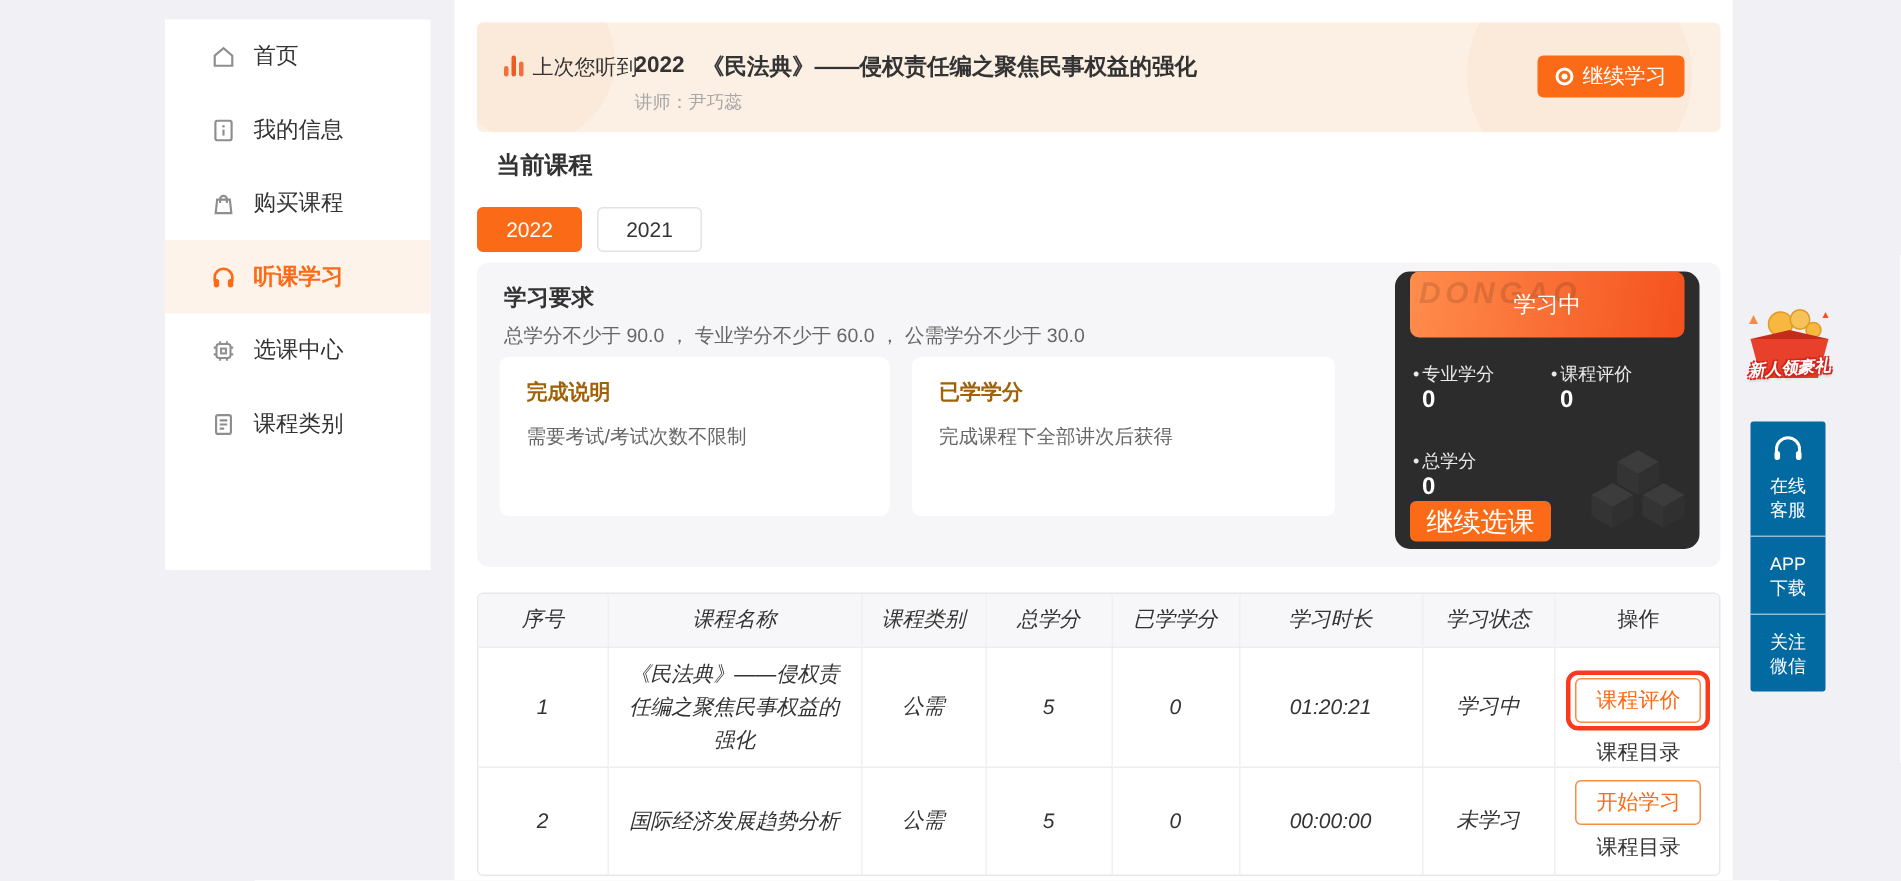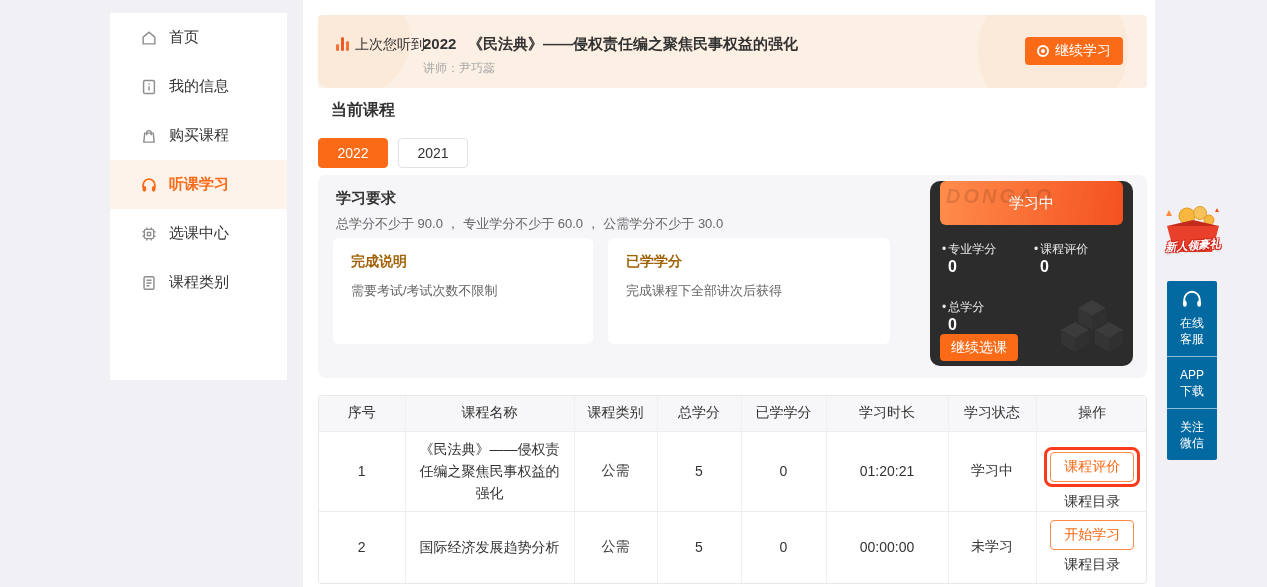--- a/index.html
+++ b/index.html
@@ -51,28 +51,28 @@
   .dark { position:absolute; left:612px; top:6px; width:203px; height:185px; background:#2c2c2c; border-radius:10px; overflow:hidden; }
   .status-banner { position:absolute; left:10px; top:0; width:183px; height:44px; background:linear-gradient(100deg,#ff8d4c,#f4511e); border-radius:6px; color:#fff; font-size:15px; display:flex; align-items:center; justify-content:center; overflow:hidden; }
   .status-banner .wm { position:absolute; left:6px; top:4px; font-size:20px; font-weight:bold; font-style:italic; letter-spacing:3px; color:rgba(0,0,0,.12); }
   .status-banner .txt { position:relative; }
   .stat-label { position:absolute; font-size:12px; color:#e9e9e9; }
   .stat-label::before { content:"•"; margin-right:2px; }
   .stat-value { position:absolute; font-size:16px; font-weight:bold; color:#fff; }
   .sl0 { left:12px; top:60px; } .sv0 { left:18px; top:77px; }
   .sl1 { left:104px; top:60px; } .sv1 { left:110px; top:77px; }
   .sl2 { left:12px; top:118px; } .sv2 { left:18px; top:135px; }
-  .resume-select { position:absolute; left:10px; top:153px; height:27px; border:none; background:#fb6a16; color:#fff; border-radius:4px; font-size:14px; padding:0 11px; cursor:pointer; }
+  .resume-select { position:absolute; left:10px; top:153px; height:27px; border:none; background:#fb6a16; color:#fff; border-radius:4px; font-size:18px; padding:0 11px; cursor:pointer; }
   .cubes { position:absolute; right:6px; bottom:4px; }
 
   
   .table-wrap { position:absolute; left:15px; top:395px; width:829px; border:1px solid #e8e8e8; border-radius:4px; overflow:hidden; background:#fff; }
   table { width:100%; border-collapse:collapse; table-layout:fixed; font-size:14px; color:#333; }
   th { height:35px; background:#f7f7f9; font-weight:normal; border-bottom:1px solid #ededed; }
-  th:not(:last-child), td:not(:last-child) { border-right:1px solid #f0f0f0; }
+  th:not(:last-child), td:not(:last-child) { border-right:1px solid #f0f0f0;font-style:italic; }
   td { text-align:center; vertical-align:middle; }
   tr.r1 td { height:80px; border-bottom:1px solid #ededed; }
   tr.r2 td { height:72px; }
   td.name { padding:0 12px; line-height:22px; }
   .btn-outline { border:1px solid #fb8a44; color:#fb6a16; background:#fff; border-radius:4px; padding:5px 13px; font-size:14px; cursor:pointer; }
   .hl { display:inline-block; border:3px solid #fa3a1c; border-radius:8px; padding:2px 3px;margin-top:15px; }
   .cat { margin-top:6px; font-size:14px; color:#333; cursor:pointer; }
 
   
   .gift { position:absolute; left:1157px; top:200px; width:72px; height:66px; cursor:pointer; }

